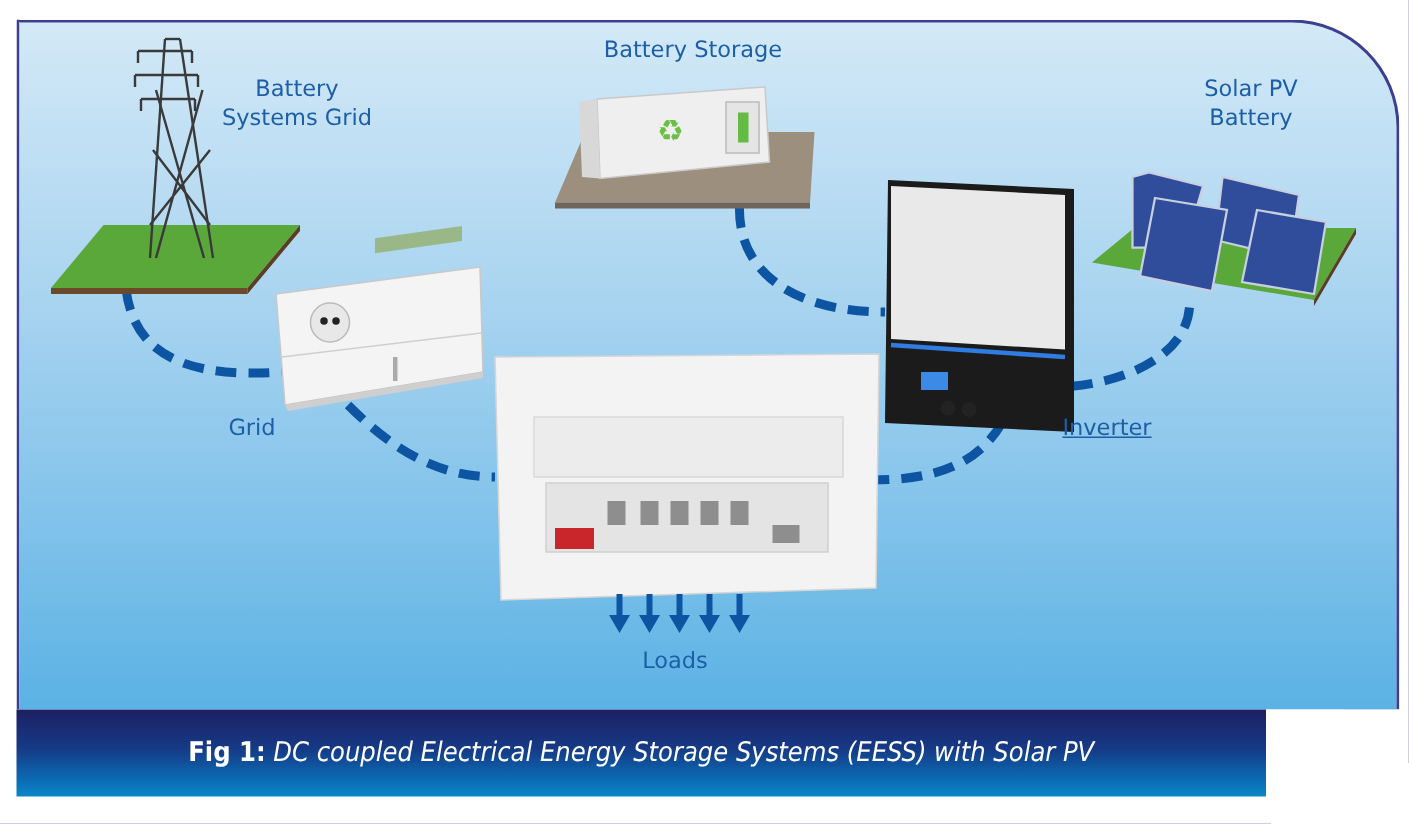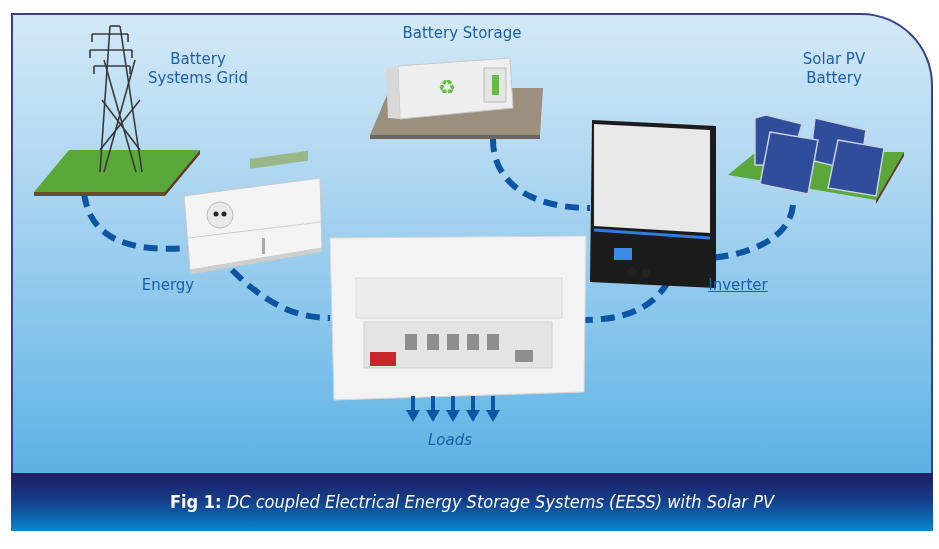--- a/index.html
+++ b/index.html
@@ -1,19 +1,19 @@
 <!DOCTYPE html>
 <html><head>
 <meta charset="utf-8">
 <style>
   html,body{margin:0;padding:0;background:#ffffff;}
   body{width:939px;height:549px;position:relative;overflow:hidden;font-family:"DejaVu Sans",sans-serif;}
   .panel{position:absolute;left:11px;top:13px;width:918px;height:458px;border:2px solid #3a3f8f;border-bottom:none;
     border-top-right-radius:72px;background:linear-gradient(180deg,#d3e9f7 0%,#a9d4f0 40%,#7ec1ea 75%,#5ab2e4 100%);overflow:hidden;}
-  .caption-bar{position:absolute;left:11px;top:473px;width:922px;height:58px;
+  .caption-bar{position:absolute;left:11px;top:473px;width:833px;height:58px;
     background:linear-gradient(180deg,#1e1f63 0%,#163a86 45%,#0b6ab3 80%,#0b86c8 100%);}
   .caption{position:absolute;left:0;right:0;top:18px;text-align:center;color:#ffffff;font-size:18px;
     font-family:"DejaVu Sans Condensed","DejaVu Sans",sans-serif;}
   .caption .lead{font-weight:bold;font-style:normal;}
   .caption .rest{font-style:italic;}
   .label{position:absolute;color:#1d5fa6;font-size:15px;text-align:center;line-height:19px;font-family:"DejaVu Sans",sans-serif;}
   svg.scene{position:absolute;left:0;top:0;}
 </style>
 </head>
 <body>
@@ -136,26 +136,26 @@
   <div>Systems Grid</div>
 </div>
 <div class="label" style="left:392px;top:24px;width:140px;">
   <div>Battery Storage</div>
 </div>
 <div class="label" style="left:794px;top:50px;width:80px;">
   <div>Solar PV</div>
   <div>Battery</div>
 </div>
 <div class="label" style="left:138px;top:276px;width:60px;">
-  <div>Energy</div>
+  <div>Grid</div>
 </div>
 <div class="label" style="left:703px;top:276px;width:70px;text-decoration:underline;">
   <div>Inverter</div>
 </div>
-<div class="label" style="left:420px;top:431px;width:60px;font-style:italic;">
+<div class="label" style="left:420px;top:431px;width:60px;">
   <div>Loads</div>
 </div>
 
 <div class="caption-bar">
   <div class="caption">
     <span class="lead">Fig 1:</span><span class="rest"> DC coupled Electrical Energy Storage Systems (EESS) with Solar PV</span>
   </div>
 </div>
 
 </body></html>

